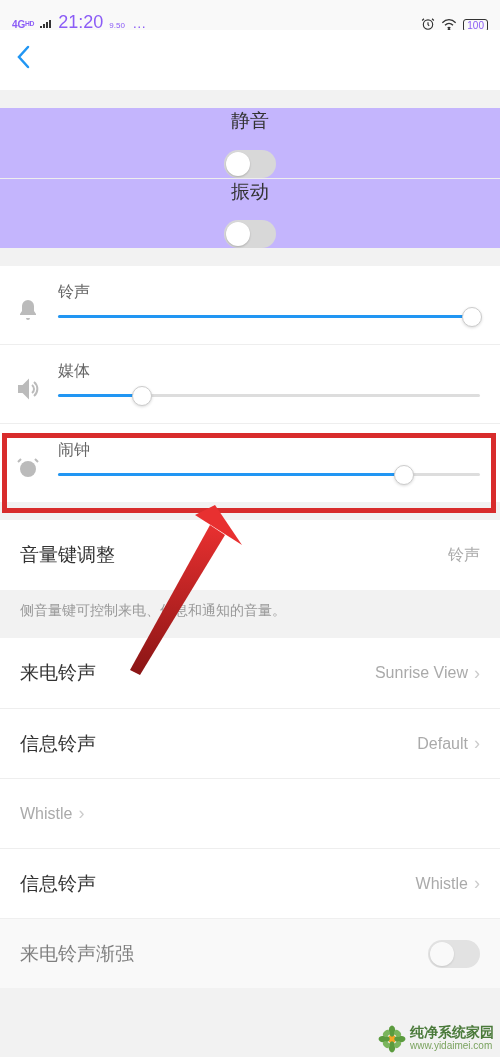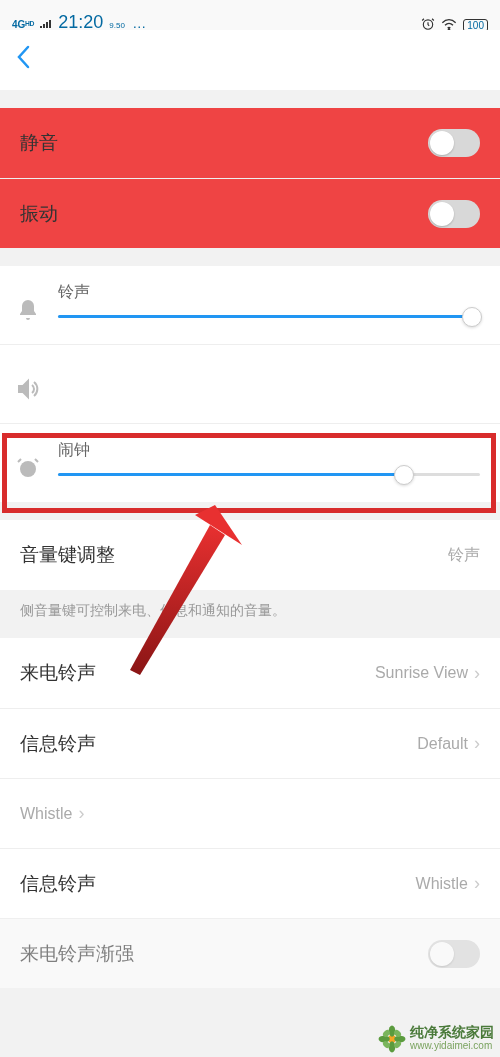--- a/index.html
+++ b/index.html
@@ -1,33 +1,33 @@
 <!DOCTYPE html>
 <html><head>
   <meta charset="utf-8">
   <style>
     * { margin: 0; padding: 0; box-sizing: border-box; font-family: -apple-system, "Helvetica Neue", sans-serif; }
     body { width: 500px; height: 1057px; background: #f2f2f2; position: relative; overflow: hidden; }
     
-    .status-bar { height: 30px; padding: 20px 12px 0 12px; display: flex; justify-content: space-between; align-items: center; font-size: 12px; color: #0369a1; background: #f9f9f9; }
+    .status-bar { height: 30px; padding: 20px 12px 0 12px; display: flex; justify-content: space-between; align-items: center; font-size: 12px; color: #8b5cf6; background: #f9f9f9; }
     .status-left { display: flex; align-items: baseline; gap: 6px; }
     .status-left .net { font-size: 10px; font-weight: bold; }
     .status-left .time { font-size: 18px; font-weight: 500; }
     .status-left .speed { font-size: 8px; line-height: 1; }
     .status-left .dots { font-size: 14px; letter-spacing: 1px; }
     .status-right { display: flex; align-items: center; gap: 6px; }
     .battery-box { border: 1px solid #333; border-radius: 3px; padding: 0 3px; font-size: 10px; position: relative; }
     
     .header { height: 60px; background: #fff; display: flex; align-items: center; position: relative; padding: 0 16px; }
     .back-btn { color: #2196f3; font-size: 28px; font-weight: 300; }
     .header-title { position: absolute; left: 50%; transform: translateX(-50%); font-size: 22px; font-weight: 500; color: #333; }
     
     .section-gap { height: 18px; }
     
-    .toggle-row { background: #ef4444; height: 70px; display: flex; align-items: center; justify-content: space-between; padding: 0 20px; }
+    .toggle-row { background: #c4b5fd; height: 70px; display: flex; align-items: center; justify-content: space-between; padding: 0 20px; flex-direction: column; }
     .toggle-row + .toggle-row { border-top: 1px solid #eee; }
     .row-label { font-size: 19px; color: #333; }
     .toggle { width: 52px; height: 28px; background: #d8d8d8; border-radius: 14px; position: relative; }
     .toggle::after { content: ""; position: absolute; width: 24px; height: 24px; background: #fff; border-radius: 50%; top: 2px; left: 2px; box-shadow: 0 1px 2px rgba(0,0,0,0.2); }
     
     .slider-row { background: #fff; display: flex; align-items: flex-start; padding: 16px 20px 20px 14px; gap: 16px; position: relative; }
     .slider-row + .slider-row { border-top: 1px solid #eee; }
     .slider-icon { width: 28px; height: 28px; display: flex; align-items: center; justify-content: center; color: #bbb; margin-top: 14px; flex-shrink: 0; }
     .slider-content { flex: 1; }
     .slider-label { font-size: 16px; color: #666; margin-bottom: 12px; }
@@ -123,20 +123,27 @@
       <div class="slider-thumb" style="left:98%"></div>
     </div>
   </div>
 </div>
 <div class="slider-row">
   <div class="slider-icon">
     <svg width="24" height="24" viewBox="0 0 24 24" fill="#bbb">
         <path d="M3 9v6h4l5 5V4L7 9H3zM16 8a5 5 0 010 8M18 5a9 9 0 010 14" stroke="#bbb" stroke-width="2" fill="none"></path>
         <path d="M3 9v6h4l5 5V4L7 9H3z" fill="#bbb"></path>
       </svg>
+  </div>
+  <div class="slider-content">
+    <div class="slider-label">媒体</div>
+    <div class="slider-track">
+      <div class="slider-fill" style="width:20%"></div>
+      <div class="slider-thumb" style="left:20%"></div>
+    </div>
   </div>
 </div>
 <div class="slider-row" style="position:relative;">
   <div class="slider-icon">
     <svg width="24" height="24" viewBox="0 0 24 24" fill="#bbb">
         <circle cx="12" cy="13" r="8"></circle>
         <path d="M5 3L2 6M22 6l-3-3" stroke="#bbb" stroke-width="2"></path>
       </svg>
   </div>
   <div class="slider-content">

